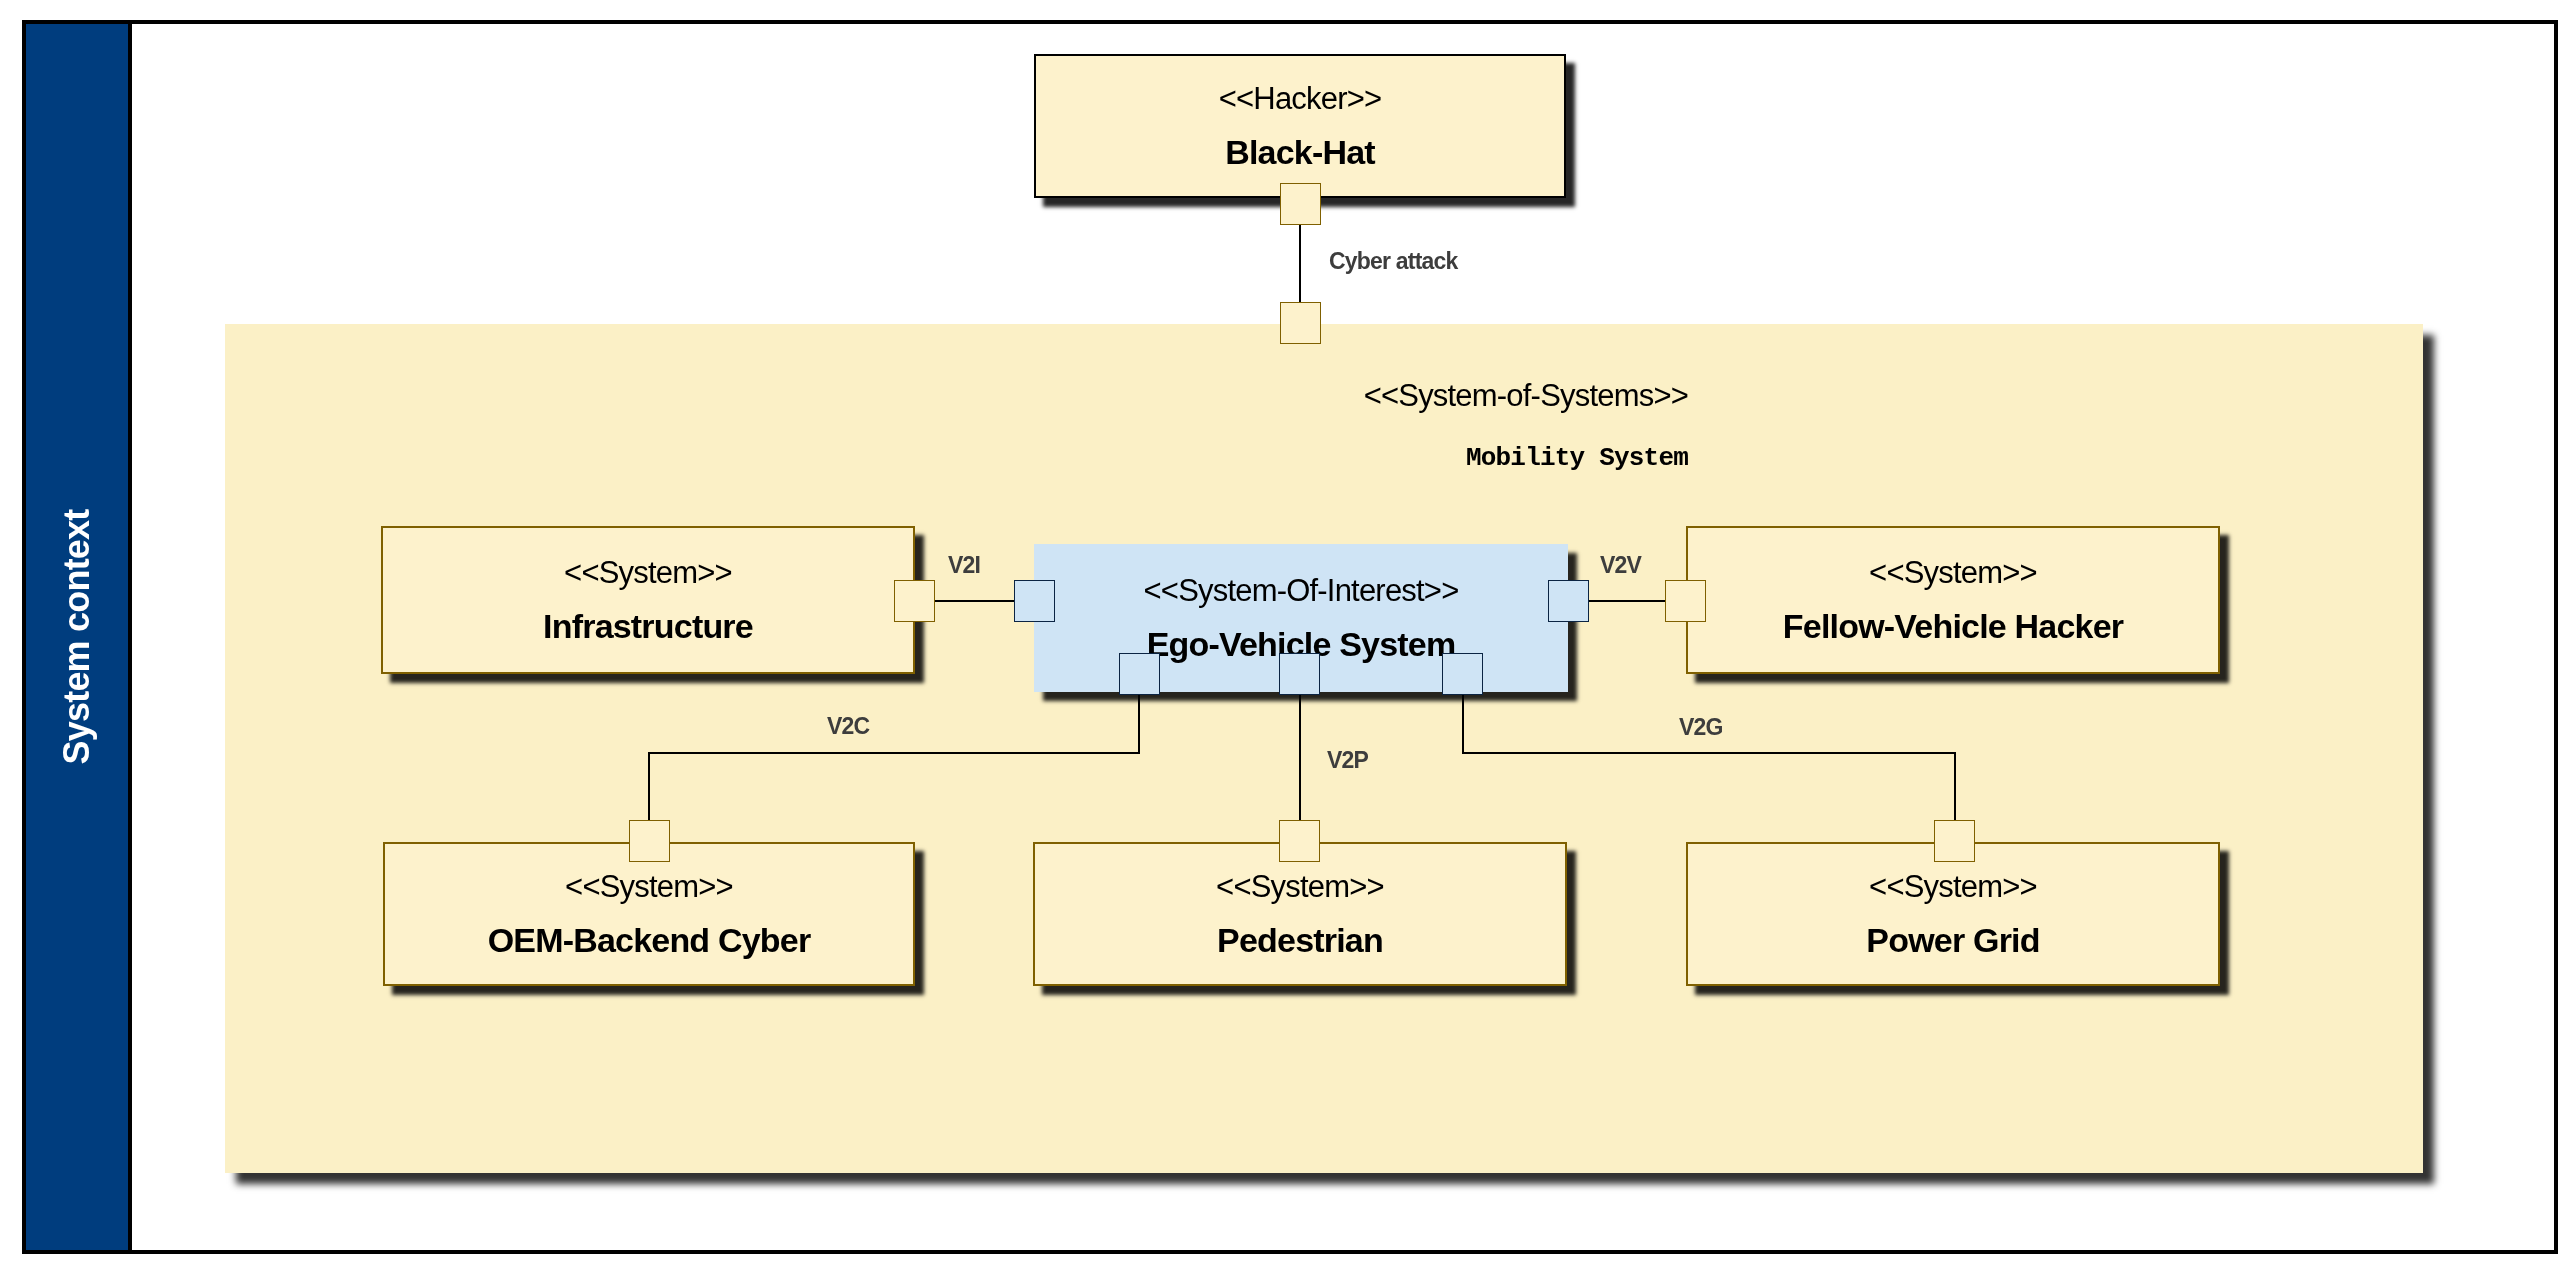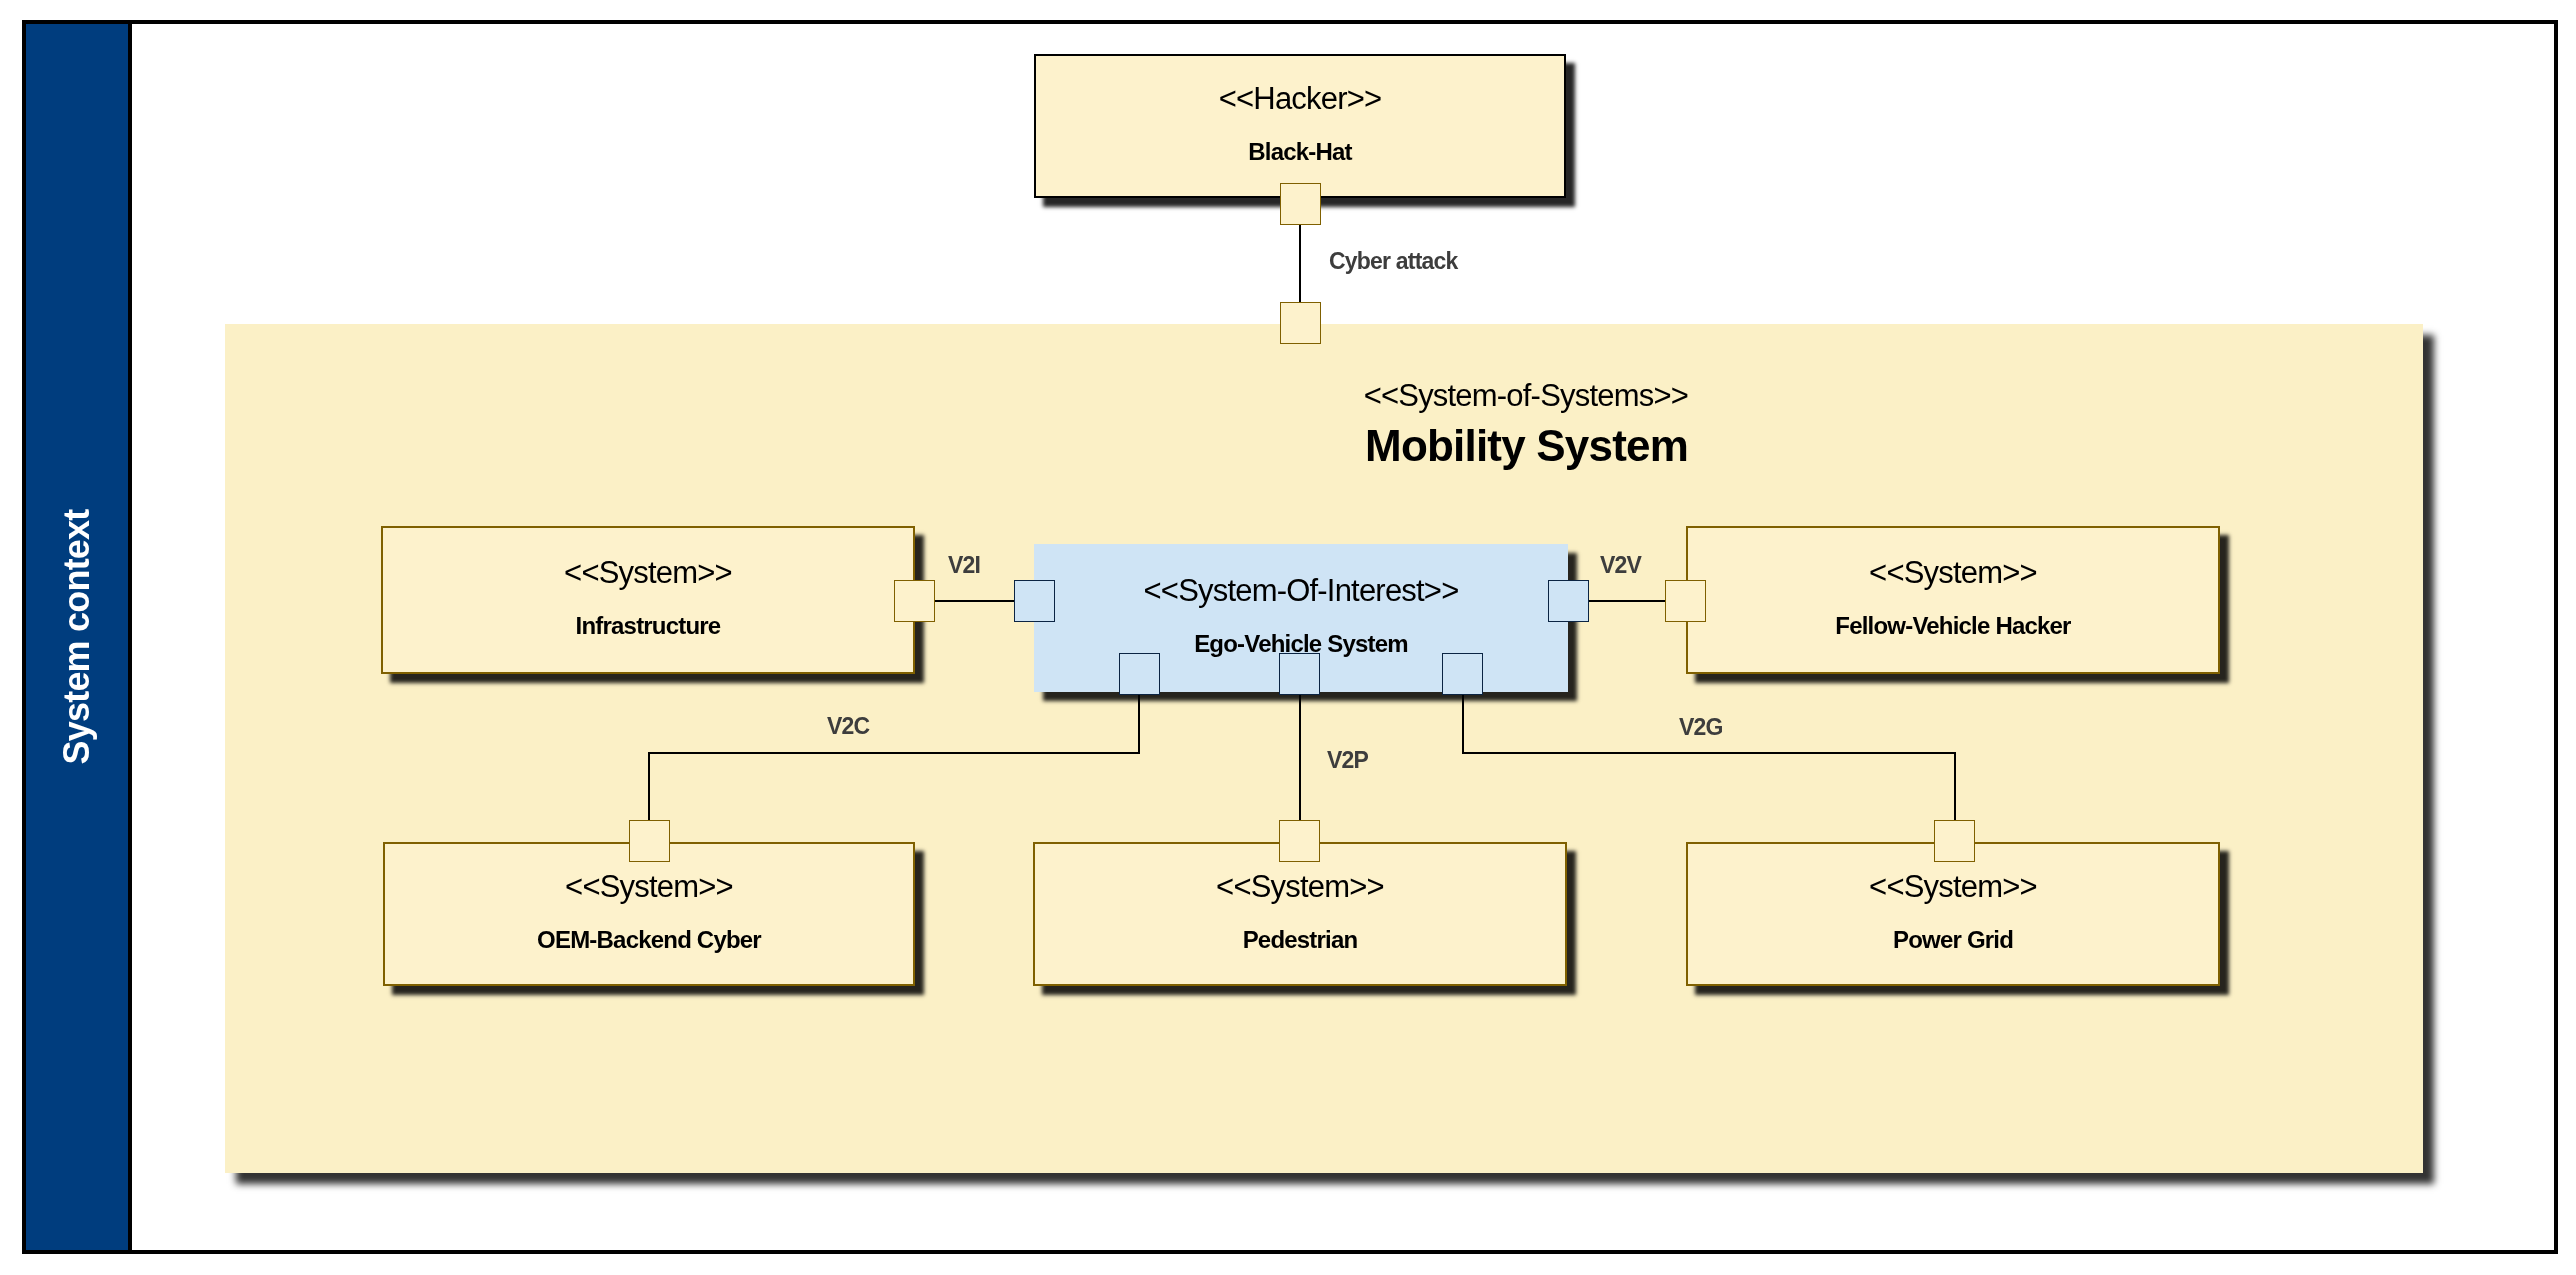--- a/index.html
+++ b/index.html
@@ -11,27 +11,27 @@
   #frame{left:22px;top:19.5px;width:2528px;height:1226px;border:4.7px solid var(--frame-black,#000);background:#fff;}
   #sidebar{left:0;top:0;width:102px;height:100%;background:var(--navy,#003d7e);border-right:4.7px solid var(--frame-black,#000);}
   #sidebar-label{left:50%;top:50%;transform:translate(-50%,-50%) rotate(-90deg);white-space:nowrap;
                  color:#fff;font-size:36px;font-weight:bold;letter-spacing:-0.8px;}
 
   
   #mobility-container{left:225px;top:324px;width:2198px;height:849px;background:var(--container-cream,#fbf0c6);
                       box-shadow:11px 11px 7px rgba(0,0,0,0.8);}
   #mobility-title{left:984px;top:378px;width:704px;text-align:right;}
   #mobility-title .stereo{font-size:31px;line-height:36px;}
-  #mobility-title .nname{font-size:44px;line-height:38px;font-weight:bold;margin-top:13px;}
+  #mobility-title .nname{font-size:26px;line-height:38px;font-weight:bold;margin-top:25px;font-family:Liberation Mono, monospace;}
 
   
   .node{display:flex;flex-direction:column;justify-content:center;align-items:center;gap:15.6px;
         box-sizing:border-box;text-align:center;box-shadow:9.4px 9.4px 3.9px rgba(0,0,0,0.85);}
   .stereo{font-size:31px;line-height:36px;font-weight:400;color:#000;letter-spacing:-0.8px;white-space:nowrap;}
-  .nname{font-size:24px;line-height:38px;font-weight:bold;color:#000;letter-spacing:-0.8px;white-space:nowrap;}
+  .nname{font-size:34px;line-height:38px;font-weight:bold;color:#000;letter-spacing:-0.8px;white-space:nowrap;}
   .cream{background:var(--box-cream,#fdf2cc);border:2.3px solid var(--olive-border,#7f6000);}
   .black-border{background:var(--box-cream,#fdf2cc);border:2.3px solid var(--box-border-black,#000);}
   .blue{background:var(--ego-blue,#cfe4f5);border:none;}
 
   
   .port{width:41px;height:42px;box-sizing:border-box;z-index:6;}
   .port-cream{background:var(--box-cream,#fdf2cc);border:1.6px solid var(--olive-border,#7f6000);}
   .port-blue{background:var(--ego-blue,#cfe4f5);border:1.6px solid var(--ego-port-border,#0b2443);}
 
   

